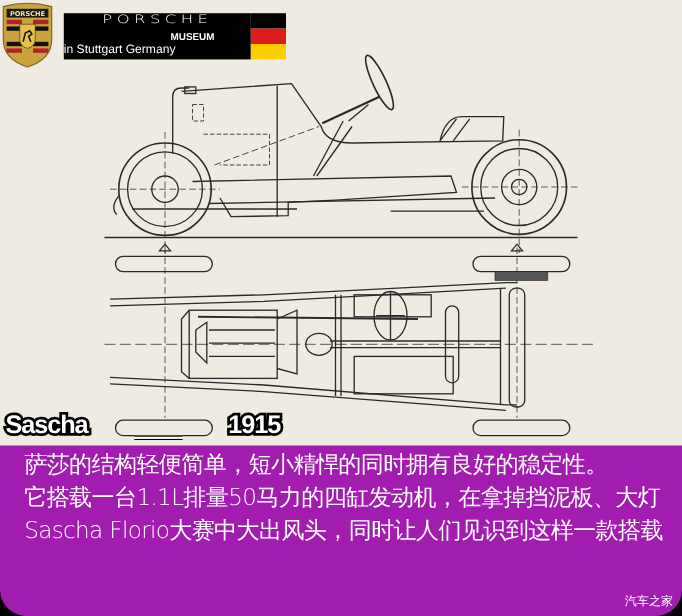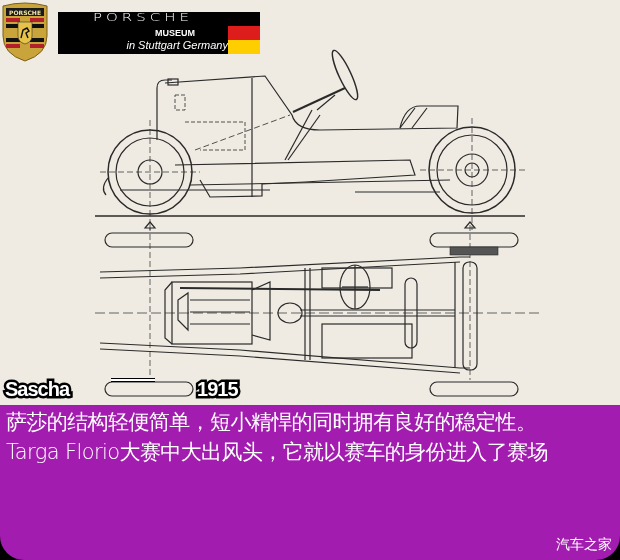--- a/index.html
+++ b/index.html
@@ -22,53 +22,52 @@
     color: #fff; font-family: "DejaVu Sans", sans-serif; font-size: 15px;
     letter-spacing: 4px; font-weight: 300; line-height: 16px;
     transform: scaleY(0.7); transform-origin: top;
   }
   .brand-sub {
     position: absolute; left: 0; top: 16px; width: 170px; text-align: center;
     color: #fff; font-family: "Liberation Sans", sans-serif; font-size: 9px;
     font-weight: bold; line-height: 10px; margin-left: 32px;
   }
   .brand-loc {
-    position: absolute; left: 0; top: 27px; width: 170px; text-align: right;
+    position: absolute; left: 0; top: 27px; width: 170px; text-align: left;
     color: #fff; font-family: "Liberation Sans", sans-serif; font-size: 11px;
     line-height: 13px;
-    font-style: italic;
   }
   .flag { position: absolute; left: 228px; top: 12px; width: 32px; height: 42px; }
   .flag div { height: 14px; }
 
   
   .model-tag {
     position: absolute; left: 5px; top: 378px; height: 22px;
-    display: flex; align-items: flex-start;
+    display: flex; align-items: flex-end;
     font-family: "Liberation Sans", sans-serif; font-weight: bold;
-    font-size: 20px; color: #fff; letter-spacing: -1px;
+    font-size: 23px; color: #fff; letter-spacing: -1px;
     -webkit-text-stroke: 5px #000; paint-order: stroke fill;
     text-shadow: 0 0 2px #000;
     gap: 40px;
   }
   .model-tag .line {
     display: inline-block; width: 44px; height: 4px; background: #fff;
     border-top: 1px solid #000; border-bottom: 1px solid #000; margin: 0 2px;
   }
 
   
   .caption {
     position: absolute; left: 6px; top: 407px; width: 612px;
     color: #fff; font-family: "DejaVu Sans", sans-serif; font-size: 21px;
     line-height: 30px; letter-spacing: -0.6px; font-weight: 300;
   }
-  .caption p { white-space: nowrap; }
+  .caption p { white-space: nowrap; margin-left: 16px; }
   .watermark {
     position: absolute; right: 8px; bottom: 6px;
-    color: #fff; font-family: "DejaVu Sans", sans-serif; font-size: 14px;
+    color: #fff; font-family: "DejaVu Sans", sans-serif; font-size: 11px;
   }
 </style>
 </head>
 <body>
 
 <div class="page">
 
   <div class="drawing">
     <svg width="620" height="405" viewBox="0 0 620 405" fill="none" stroke="#2a2a2a" stroke-width="1.2">
 
@@ -197,17 +196,18 @@
 
     <div class="model-tag">
       <span>Sascha</span>
       <span class="line"></span>
       <span>1915</span>
     </div>
   </div>
 
   <div class="caption">
     <p>萨莎的结构轻便简单，短小精悍的同时拥有良好的稳定性。</p>
-    <p>Targa Florio大赛中大出风头，它就以赛车的身份进入了赛场</p>
+    <p>它搭载一台1.1L排量50马力的四缸发动机，在拿掉挡泥板、大灯</p>
+    <p>Sascha Florio大赛中大出风头，同时让人们见识到这样一款搭载</p>
   </div>
 
   <div class="watermark">汽车之家</div>
 </div>
 
 </body></html>

